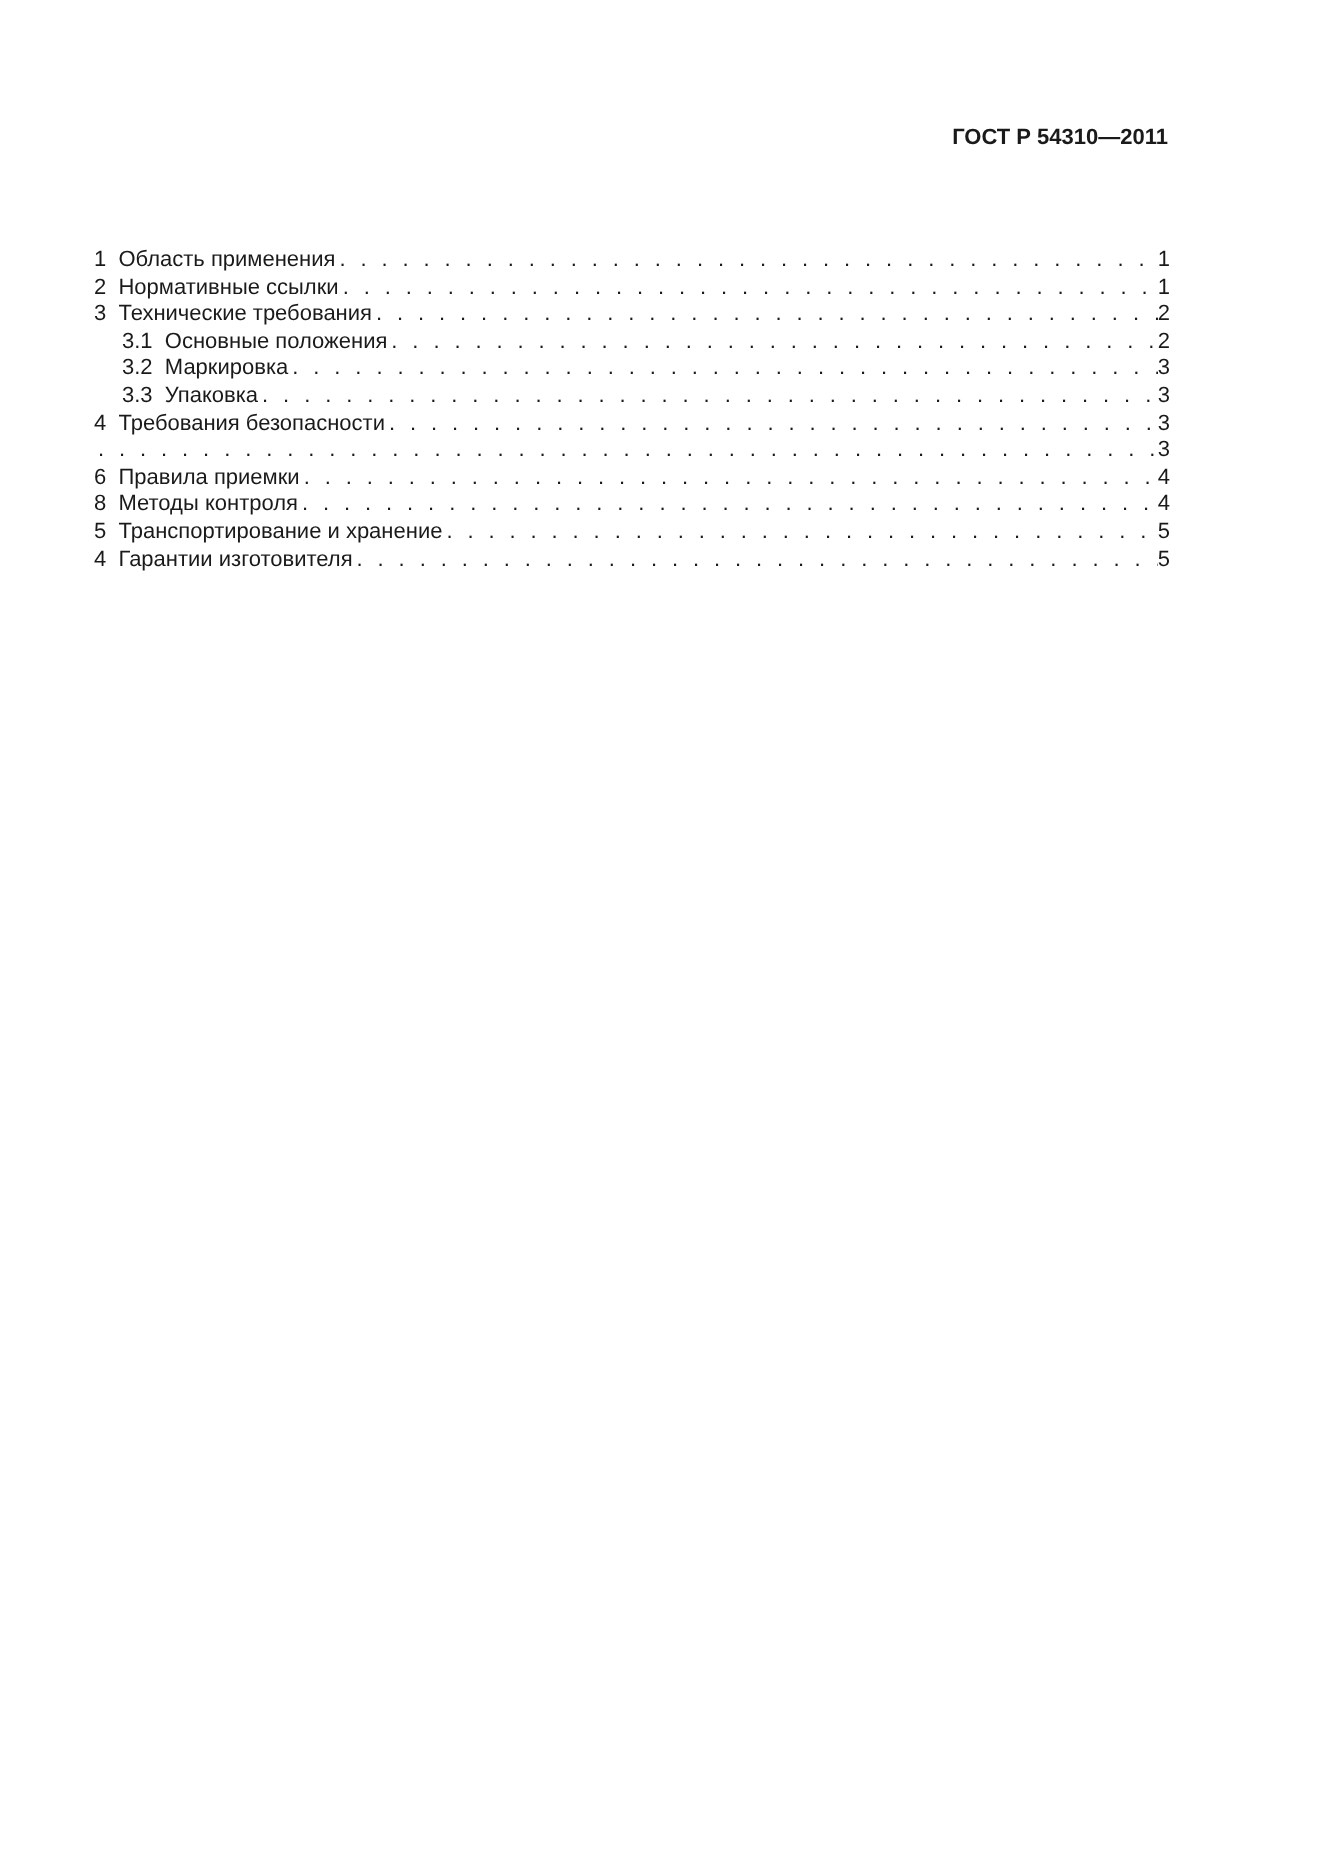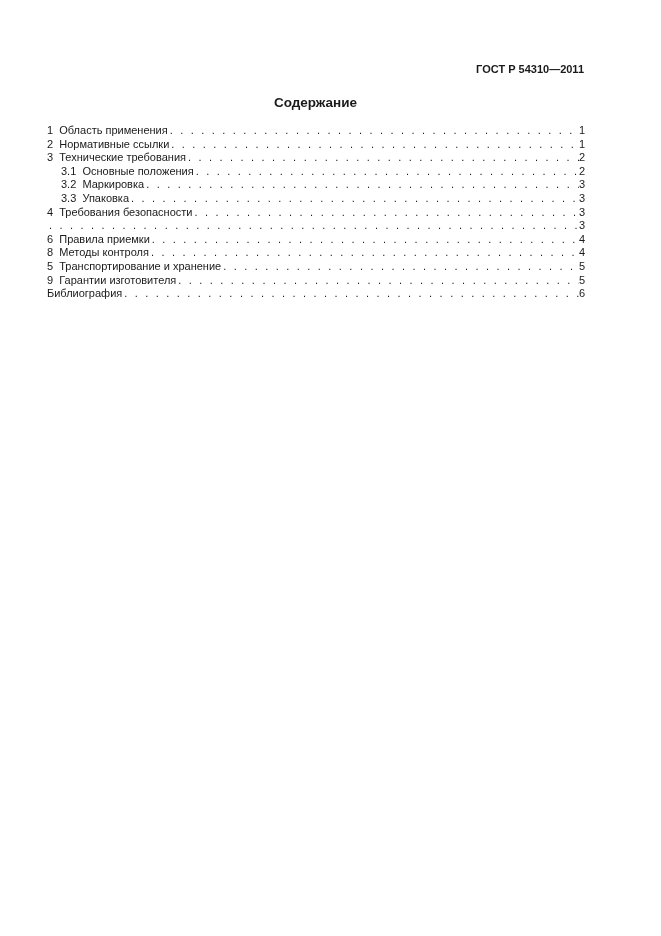--- a/index.html
+++ b/index.html
@@ -75,21 +75,20 @@
     color: #4d4d4d;
     letter-spacing: 0.5px;
   }
 </style>
 </head>
 <body>
 
 <div class="page">
   <div class="doc-header">ГОСТ Р 54310—2011</div>
 
-  <h1 class="doc-title">Содержание</h1>
 
   <div class="toc">
   <div class="toc-row">
     <span class="toc-label">1  Область применения</span>
     <span class="toc-leader"></span>
     <span class="toc-page">1</span>
   </div>
 
   <div class="toc-row">
     <span class="toc-label">2  Нормативные ссылки</span>
@@ -144,26 +143,21 @@
     <span class="toc-page">4</span>
   </div>
 
   <div class="toc-row">
     <span class="toc-label">5  Транспортирование и хранение</span>
     <span class="toc-leader"></span>
     <span class="toc-page">5</span>
   </div>
 
   <div class="toc-row">
-    <span class="toc-label">9  Гарантии изготовителя</span>
+    <span class="toc-label">4  Гарантии изготовителя</span>
     <span class="toc-leader"></span>
     <span class="toc-page">5</span>
   </div>
 
-  <div class="toc-row">
-    <span class="toc-label">Библиография</span>
-    <span class="toc-leader"></span>
-    <span class="toc-page">6</span>
-  </div>
 </div>
 
   <div class="page-footer">III</div>
 </div>
 
 </body></html>

